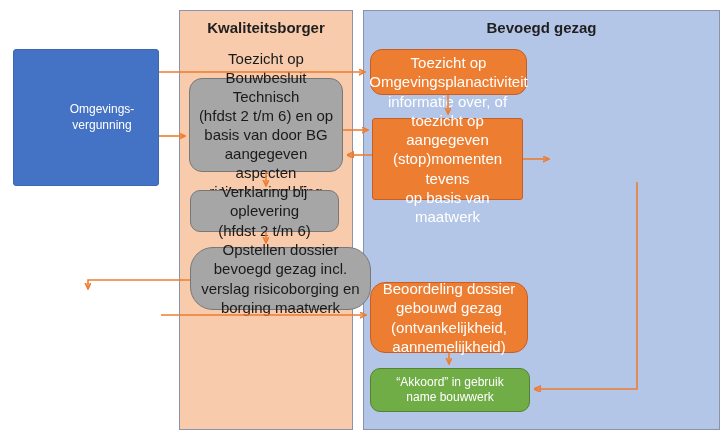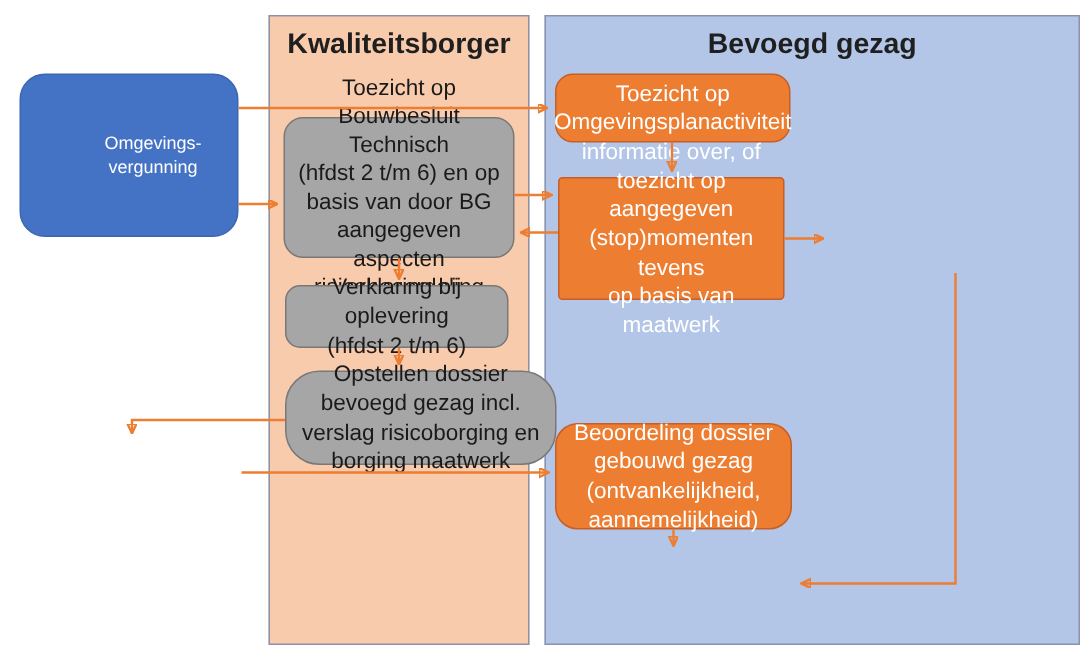--- a/index.html
+++ b/index.html
@@ -15,42 +15,42 @@
     position: absolute;
     border: 1.5px solid #8a93ab;
     box-sizing: border-box;
   }
   .column.orange { left: 179px; top: 10px; width: 174px; height: 420px; background: #f8cbad; }
   .column.blue   { left: 363px; top: 10px; width: 357px; height: 420px; background: #b4c6e7; }
   .column-header {
     position: absolute;
     top: 8px; left: 0; right: 0;
     text-align: center;
-    font-size: 19px;
+    font-size: 15px;
     font-weight: bold;
     color: #1f1f1f;
   }
   .node {
     position: absolute;
     box-sizing: border-box;
     display: flex;
     align-items: center;
     justify-content: center;
     text-align: center;
     white-space: pre-line;
     font-size: 15px;
     line-height: 1.27;
     padding: 2px 4px;
   }
   .node.gray   { background: #a6a6a6; border: 1.3px solid #787878; color: #1a1a1a; }
   .node.orange { background: #ed7d31; border: 1.3px solid #c55f27; color: #ffffff; }
   .node.green  { background: #70ad47; border: 1.3px solid #548235; color: #ffffff; }
   .node.blue   { background: #4472c4; border: 1px solid #3b66b0; color: #ffffff; font-size: 12px; }
 
-  #n-omgevingsvergunning { left: 13px;  top: 49px;  width: 146px; height: 109px; border-radius: 17px; padding-left: 36px; }
+  #n-omgevingsvergunning { left: 13px;  top: 49px;  width: 146px; height: 137px; border-radius: 3px; padding-left: 36px; }
   #n-toezicht-bouwbesluit{ left: 189px; top: 78px;  width: 154px; height: 94px;  border-radius: 13px; }
   #n-verklaring          { left: 190px; top: 190px; width: 149px; height: 42px;  border-radius: 10px; }
   #n-opstellen           { left: 190px; top: 247px; width: 181px; height: 63px;  border-radius: 23px; }
   #n-dossier             { left: 15px;  top: 293px; width: 146px; height: 43px;  border-radius: 8px; font-size: 12px; }
   #n-toezicht-omgevingsplan { left: 370px; top: 49px;  width: 157px; height: 46px; border-radius: 12px; }
   #n-informatie          { left: 372px; top: 118px; width: 151px; height: 82px;  border-radius: 3px; }
   #n-beoordeling         { left: 370px; top: 282px; width: 158px; height: 71px;  border-radius: 15px; }
   #n-eindcontrole        { left: 553px; top: 132px; width: 157px; height: 50px;  border-radius: 12px; }
   #n-akkoord             { left: 370px; top: 368px; width: 160px; height: 44px;  border-radius: 10px; font-size: 12px; }
 
@@ -96,20 +96,22 @@
 toezicht op aangegeven
 (stop)momenten tevens
 op basis van maatwerk</div>
 
   <div class="node orange" id="n-beoordeling">Beoordeling dossier
 gebouwd gezag
 (ontvankelijkheid,
 aannemelijkheid)</div>
 
 
+  <div class="node green" id="n-akkoord">“Akkoord” in gebruik
+name bouwwerk</div>
 
   <svg id="arrows" width="728" height="438" viewBox="0 0 728 438">
     <defs>
       <marker id="ah" markerWidth="7" markerHeight="7" refX="5.5" refY="3" orient="auto" markerUnits="userSpaceOnUse">
         <path d="M0,0 L6.5,3 L0,6 Z" stroke="none" fill="#ed7d31"></path>
       </marker>
     </defs>
     <path d="M 159,72 H 364" marker-end="url(#ah)"></path>
     <path d="M 159,136 H 184" marker-end="url(#ah)"></path>
     <path d="M 266,172 V 185" marker-end="url(#ah)"></path>

